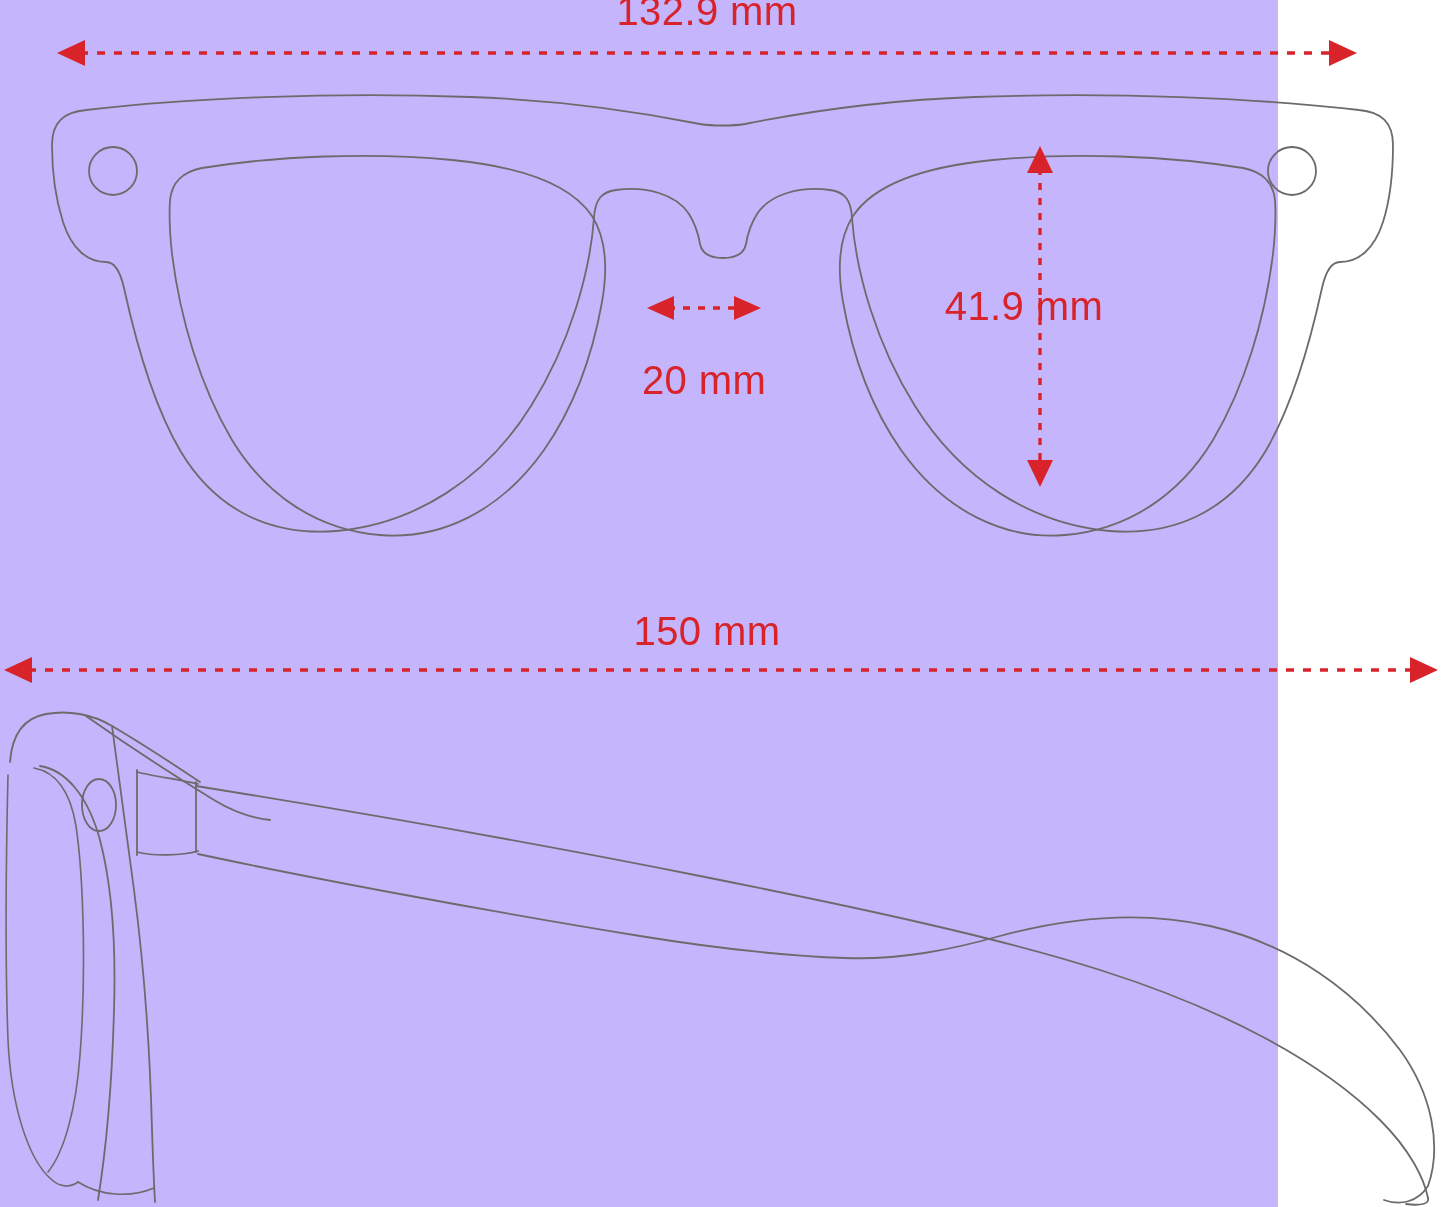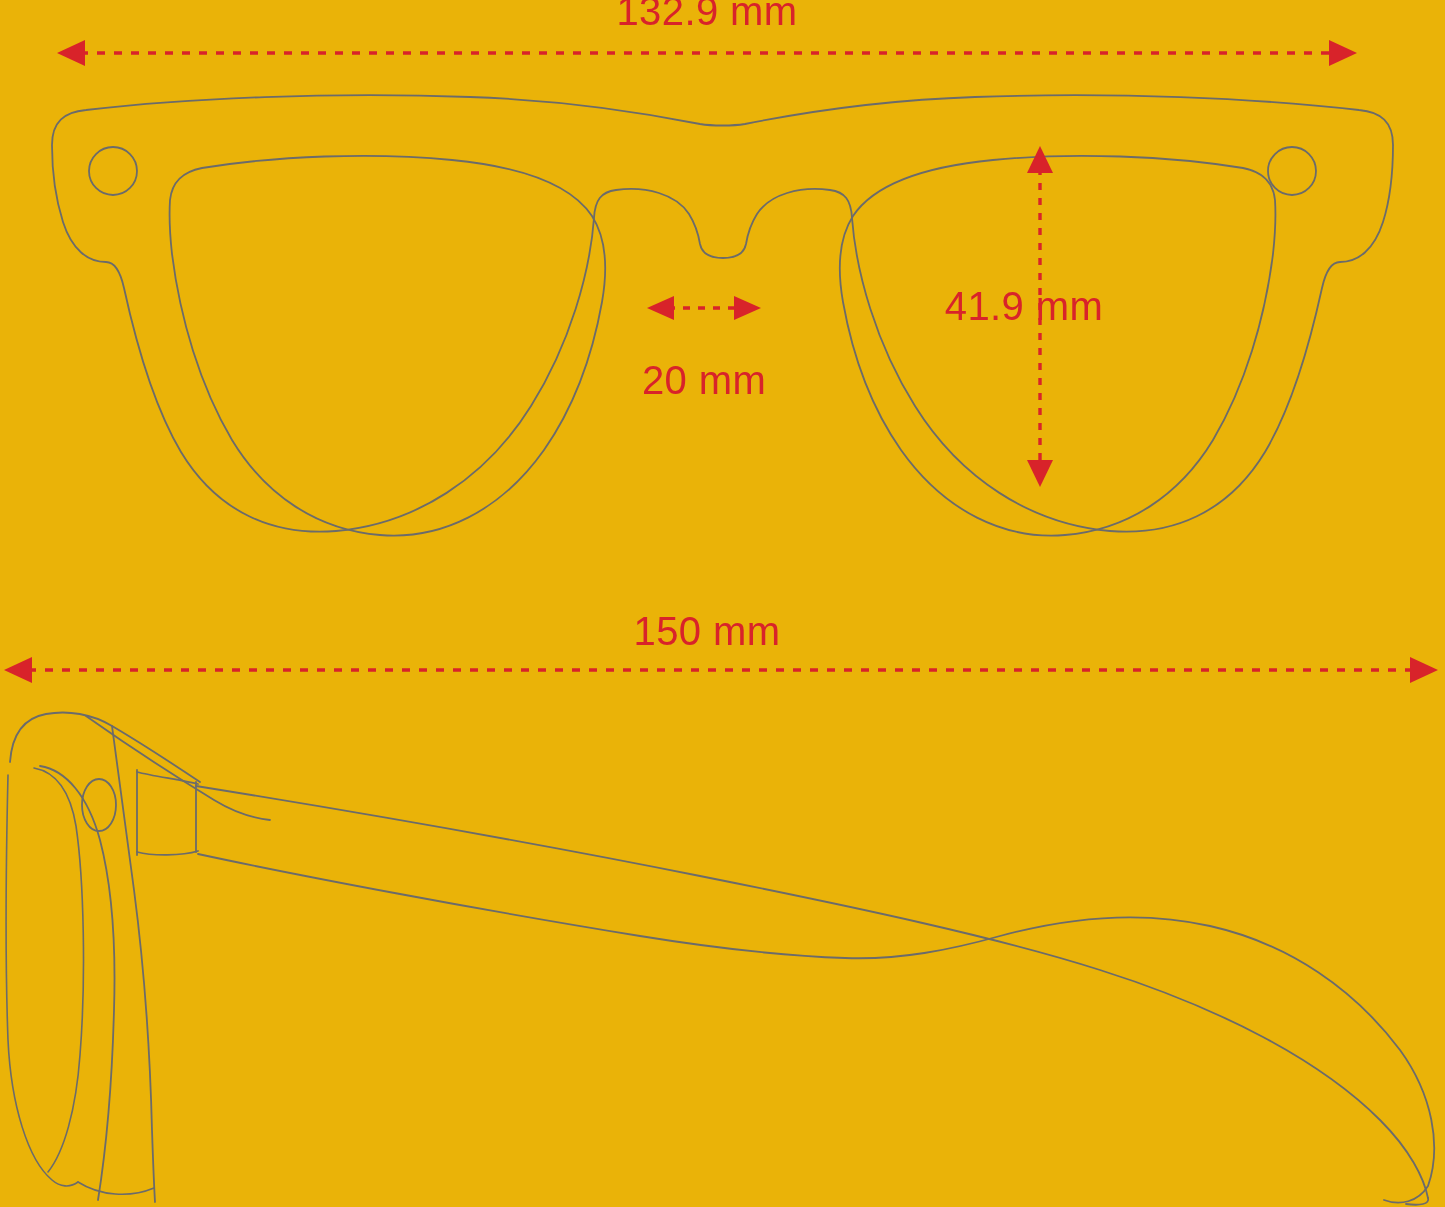--- a/index.html
+++ b/index.html
@@ -9,23 +9,23 @@
     background: #ffffff;
   }
   body {
     width: 1445px;
     height: 1207px;
     font-family: "Liberation Sans", sans-serif;
     overflow: hidden;
   }
   #diagram-root {
     position: relative;
-    width: 1445px;
+    width: 1278px;
     height: 1207px;
-    background: #eab308;
+    background: #c4b5fd;
   }
   #spec-svg {
     display: block;
     width: 1445px;
     height: 1207px;
   }
   .dim-label {
     font-family: "Liberation Sans", sans-serif;
     font-size: 40px;
     font-weight: 400;

